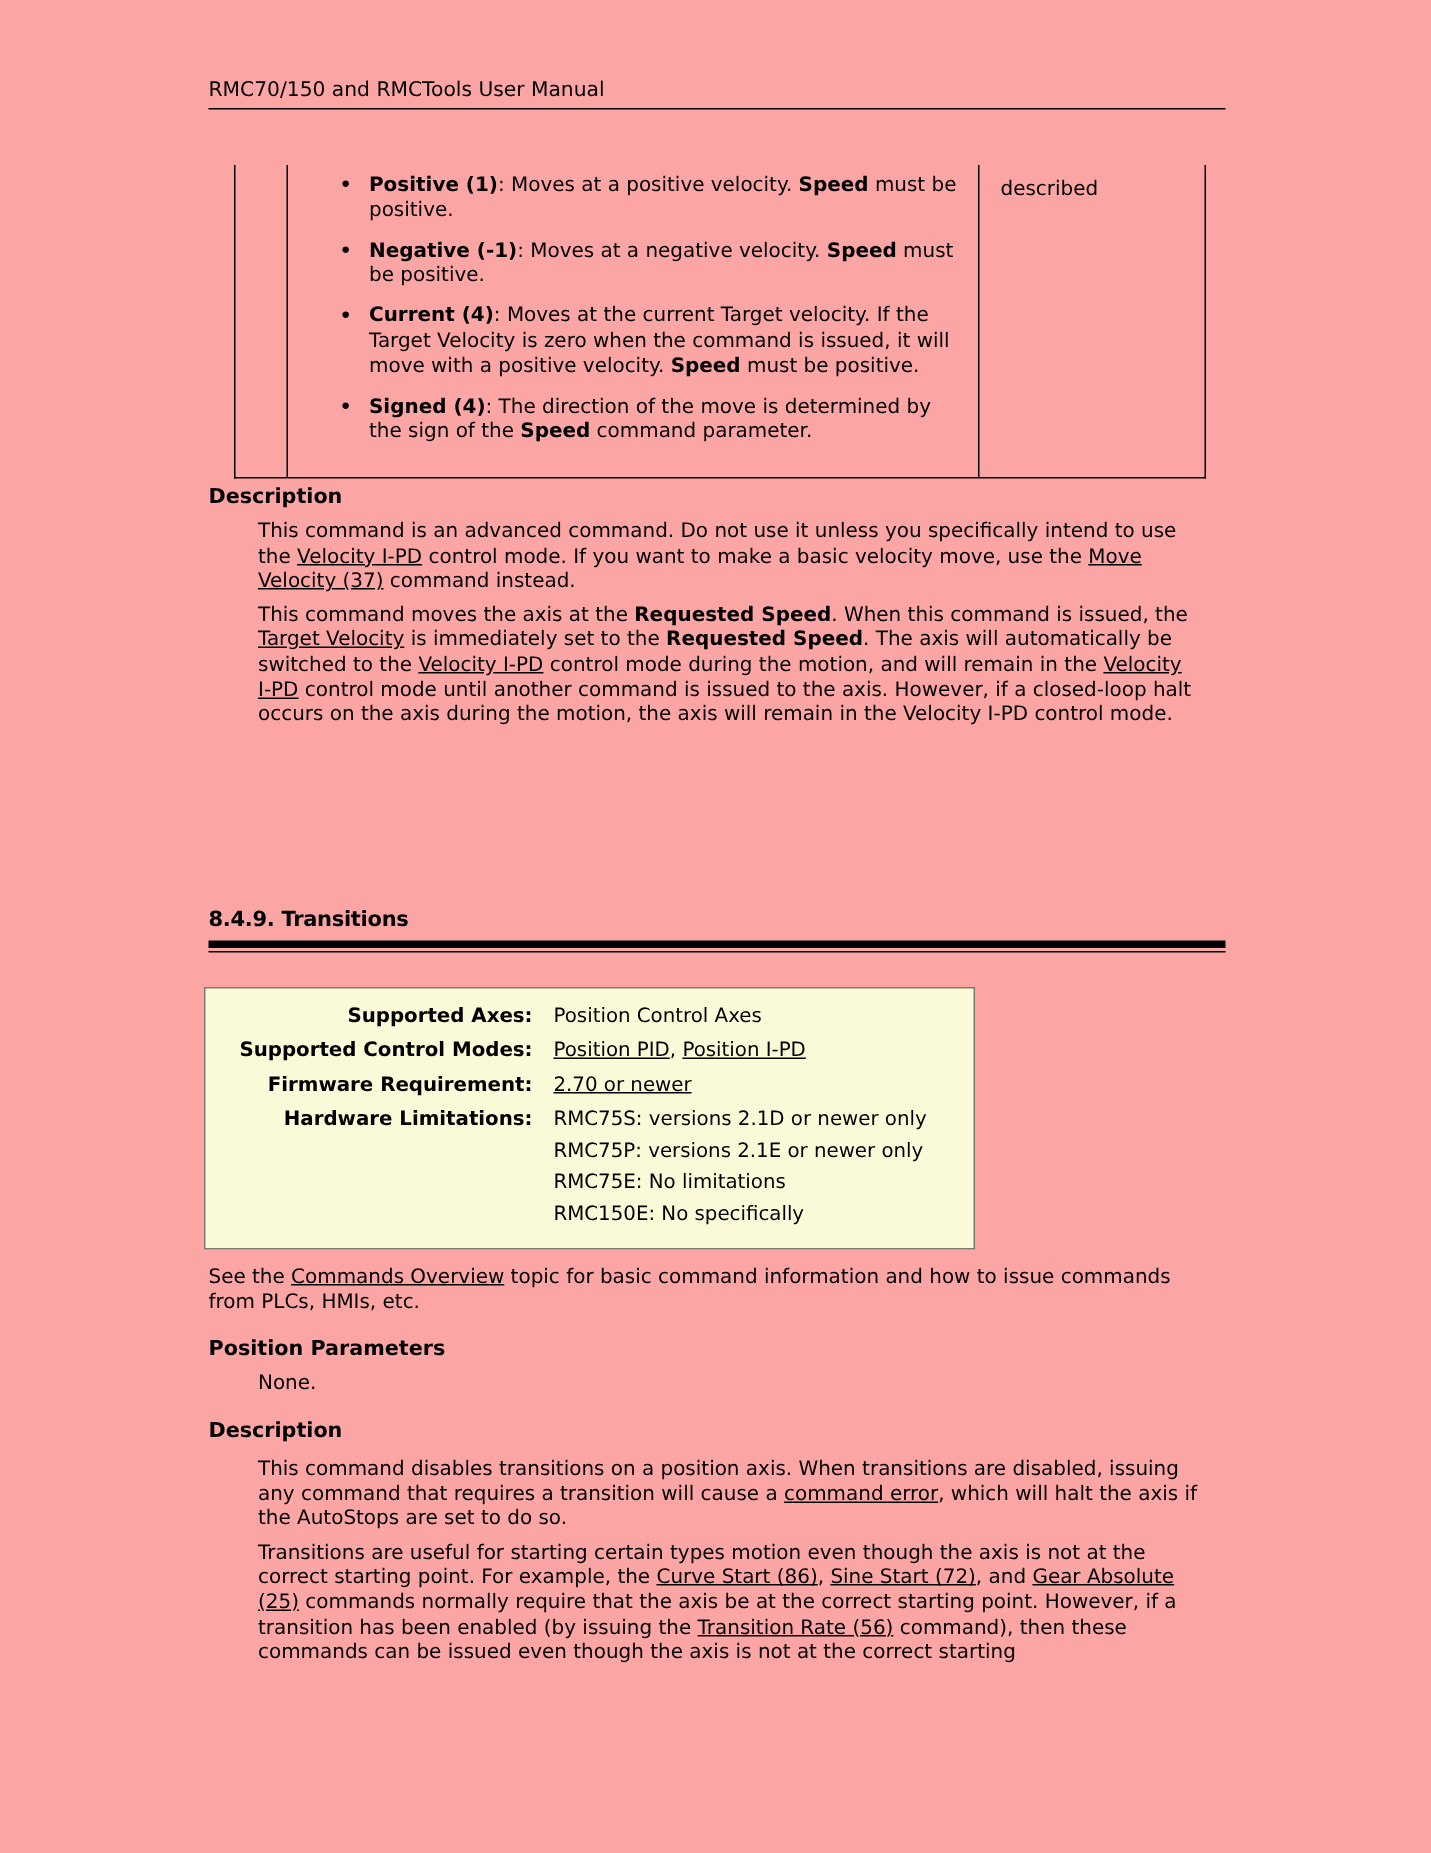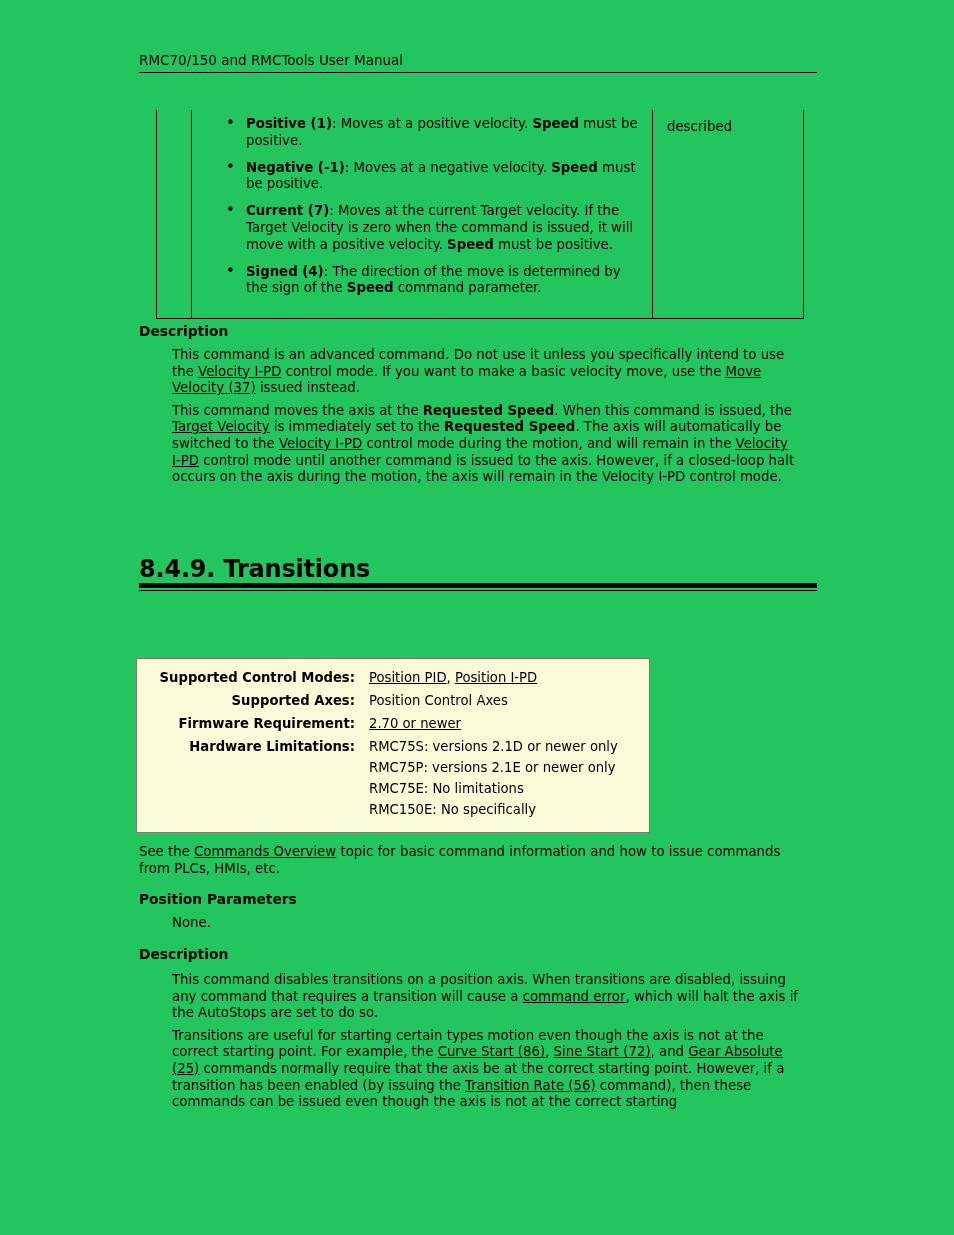--- a/index.html
+++ b/index.html
@@ -9,21 +9,21 @@
   }
   body {
     font-family: "DejaVu Sans", sans-serif;
     color: #000000;
   }
   .page {
     position: relative;
     width: 954px;
     height: 1235px;
     margin: 0 auto;
-    background: #22c55e;
+    background: #fca5a5;
     overflow: hidden;
   }
 
   
   .page-header {
     position: absolute;
     left: 139px;
     top: 52px;
     width: 678px;
   }
@@ -113,24 +113,25 @@
   .u { text-decoration: underline; }
 
   
   .chapter-head {
     position: absolute;
     left: 139px;
     top: 556px;
     width: 678px;
   }
   .chapter-head .ch-title {
-    font-size: 24px;
+    font-size: 14px;
     font-weight: bold;
     line-height: 26px;
     letter-spacing: -0.2px;
+    margin-top: 44px;
   }
   .chapter-head .ch-rule-thick {
     margin-top: 1px;
     height: 4.5px;
     background: #000;
   }
   .chapter-head .ch-rule-thin {
     margin-top: 2px;
     height: 1.3px;
     background: #000;
@@ -213,61 +214,61 @@
     <div class="pt-col-narrow"></div>
     <div class="pt-col-main">
       <ul class="bullets">
         <li>
           <b>Positive (1)</b><span>: Moves at a positive velocity. <b>Speed</b> must be positive.</span>
         </li>
         <li>
           <b>Negative (-1)</b><span>: Moves at a negative velocity. <b>Speed</b> must be positive.</span>
         </li>
         <li>
-          <b>Current (7)</b><span>: Moves at the current Target velocity. If the Target Velocity is zero when the command is issued, it will move with a positive velocity. <b>Speed</b> must be positive.</span>
+          <b>Current (4)</b><span>: Moves at the current Target velocity. If the Target Velocity is zero when the command is issued, it will move with a positive velocity. <b>Speed</b> must be positive.</span>
         </li>
         <li>
           <b>Signed (4)</b><span>: The direction of the move is determined by the sign of the <b>Speed</b> command parameter.</span>
         </li>
       </ul>
     </div>
     <div class="pt-col-right">
       <span>described</span>
     </div>
   </div>
 
   <div class="h-bold" style="left:139px; top:322px;">Description</div>
 
   <div class="body-block" style="left:172px; top:347px; width:628px;">
     <p>
-      <span>This command is an advanced command. Do not use it unless you specifically intend to use the </span><span class="u">Velocity I-PD</span><span> control mode. If you want to make a basic velocity move, use the </span><span class="u">Move Velocity (37)</span><span> issued instead.</span>
+      <span>This command is an advanced command. Do not use it unless you specifically intend to use the </span><span class="u">Velocity I-PD</span><span> control mode. If you want to make a basic velocity move, use the </span><span class="u">Move Velocity (37)</span><span> command instead.</span>
     </p>
     <p>
       <span>This command moves the axis at the </span><b>Requested Speed</b><span>. When this command is issued, the </span><span class="u">Target Velocity</span><span> is immediately set to the </span><b>Requested Speed</b><span>. The axis will automatically be switched to the </span><span class="u">Velocity I-PD</span><span> control mode during the motion, and will remain in the </span><span class="u">Velocity I-PD</span><span> control mode until another command is issued to the axis. However, if a closed-loop halt occurs on the axis during the motion, the axis will remain in the Velocity I-PD control mode.</span>
     </p>
   </div>
 
   <div class="chapter-head">
     <div class="ch-title">8.4.9. Transitions</div>
     <div class="ch-rule-thick"></div>
     <div class="ch-rule-thin"></div>
   </div>
 
 
   <div class="info-box">
     <div class="info-row">
+      <div class="info-label">Supported Axes:</div>
+      <div class="info-value">
+        <span class="vline">Position Control Axes</span>
+      </div>
+    </div>
+    <div class="info-row">
       <div class="info-label">Supported Control Modes:</div>
       <div class="info-value">
         <span class="vline"><span class="u">Position PID</span><span>, </span><span class="u">Position I-PD</span></span>
-      </div>
-    </div>
-    <div class="info-row">
-      <div class="info-label">Supported Axes:</div>
-      <div class="info-value">
-        <span class="vline">Position Control Axes</span>
       </div>
     </div>
     <div class="info-row">
       <div class="info-label">Firmware Requirement:</div>
       <div class="info-value">
         <span class="vline u">2.70 or newer</span>
       </div>
     </div>
     <div class="info-row">
       <div class="info-label">Hardware Limitations:</div>

